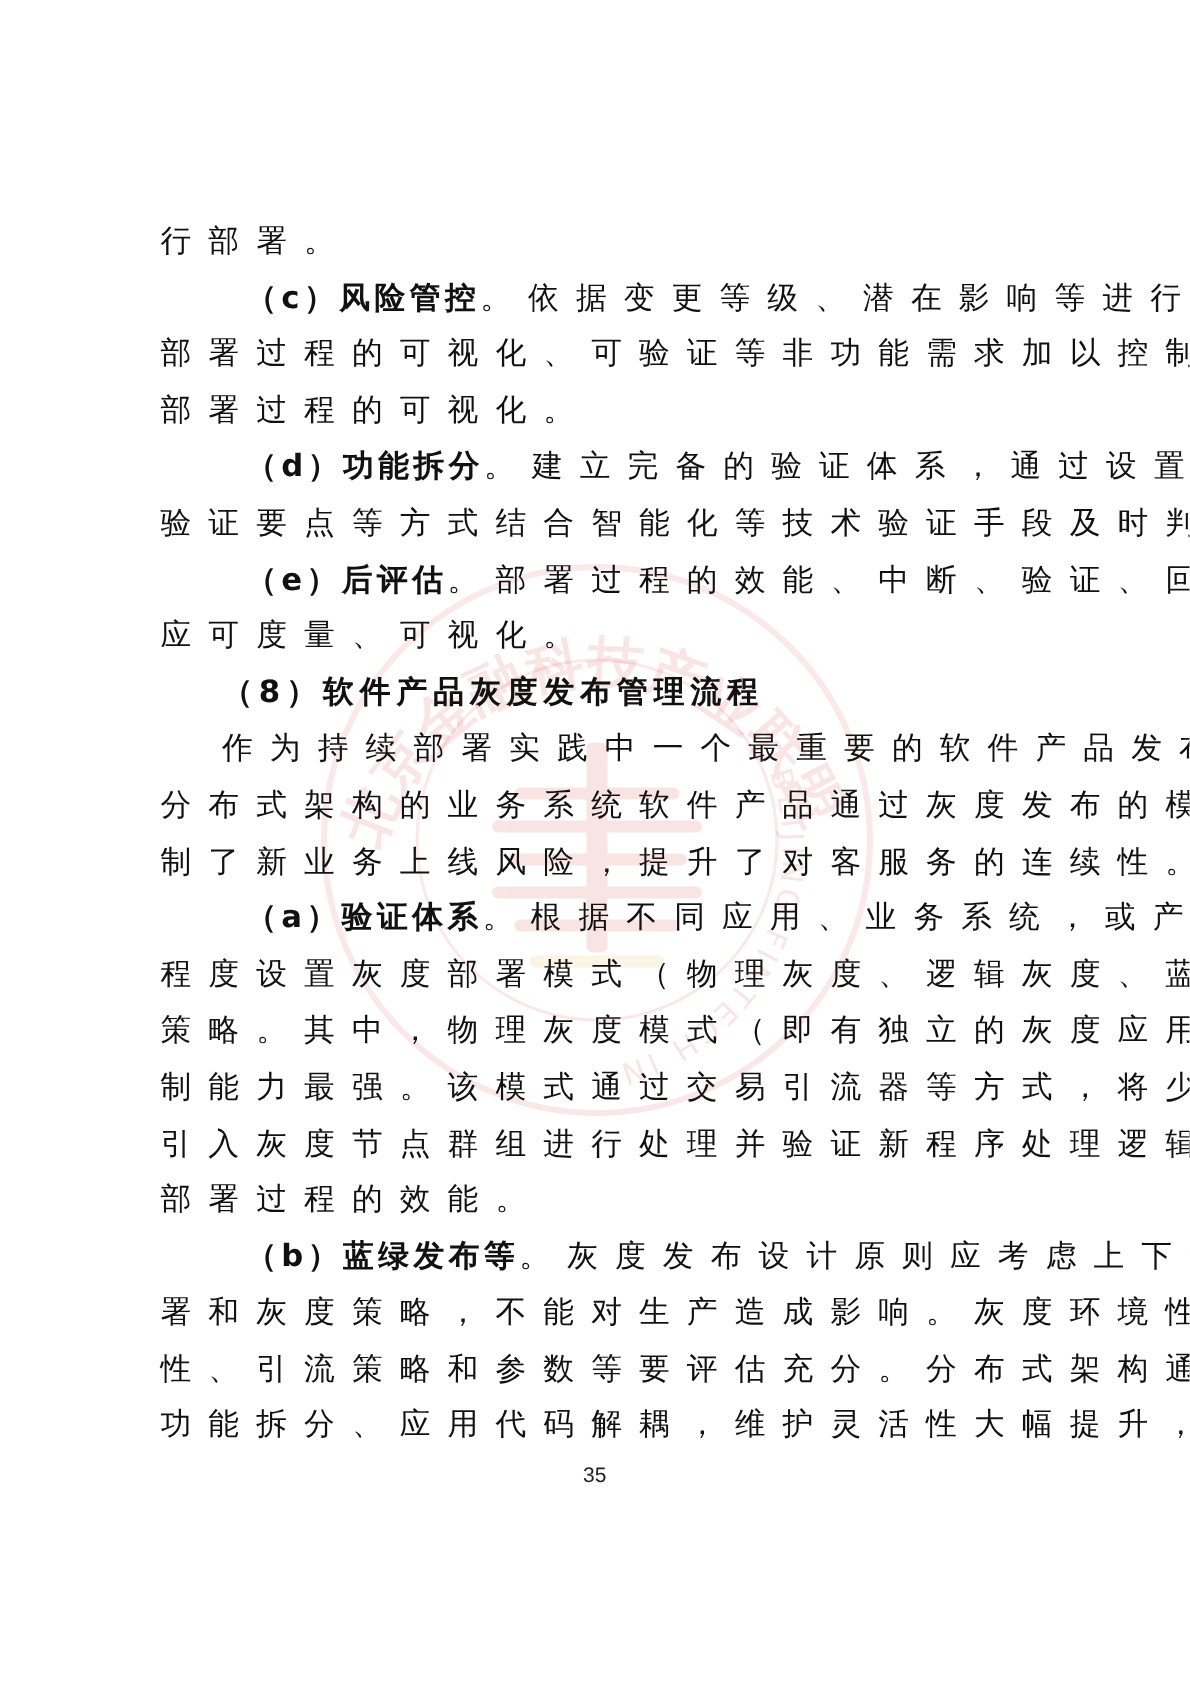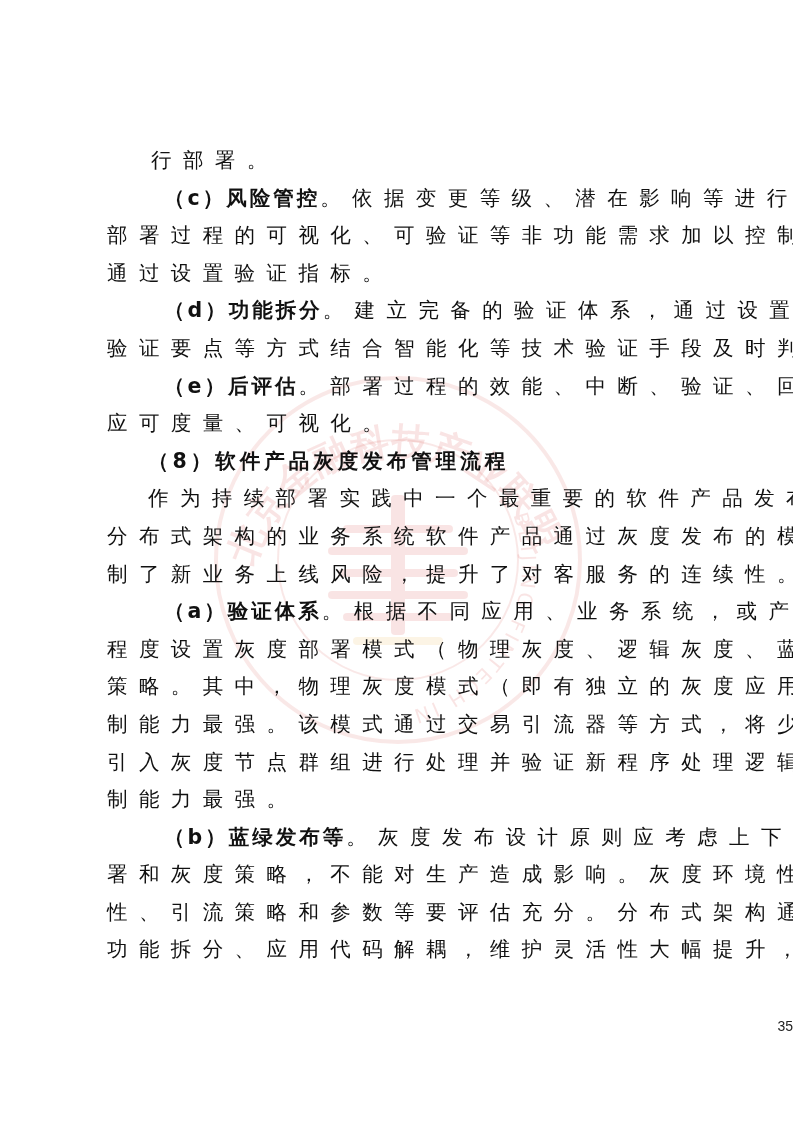--- a/index.html
+++ b/index.html
@@ -7,27 +7,27 @@
     .page { position: absolute; left: 0; top: 0; width: 793px; height: 1122px; background: #fff; }
     .watermark { position: absolute; left: 213px; top: 375px; width: 370px; height: 370px; pointer-events: none; }
     .body-text {
       position: absolute; left: 107px; top: 142px; width: 586px;
       font-family: "DejaVu Serif", "Liberation Serif", serif;
       font-size: 20.5px; line-height: 37.6px; color: #111;
       letter-spacing: 11.4px;
       text-align: justify;
     }
     .para { margin: 0; text-indent: 2em; }
-    .para.noindent { text-indent: 0; margin-left: 44px; }
+    .para.noindent { text-indent: 0; }
     .para.heading { font-weight: bold; font-family: "DejaVu Sans", "Liberation Sans", sans-serif; letter-spacing: 4px; }
     .lead { font-weight: bold; font-family: "DejaVu Sans", "Liberation Sans", sans-serif; letter-spacing: 3px; margin-left: 16px; }
     .line { display: block; white-space: nowrap; text-align-last: justify; text-align: justify; }
     .line.last { text-align-last: left; }
     .page-number {
-      position: absolute; left: 0; width: 793px; top: 1018px; text-align: right;
+      position: absolute; left: 0; width: 793px; top: 975px; text-align: center;
       font-family: "Liberation Sans", sans-serif; font-size: 14px; color: #222;
     }
   </style>
 </head>
 <body>
 
 <div class="page">
 
   <svg class="watermark" viewBox="0 0 370 370">
     <g opacity="0.13" fill="none" stroke="#d9534f">
@@ -59,21 +59,21 @@
 
   <div class="body-text">
 
     <p class="para noindent">
       <span class="line last">行部署。</span>
     </p>
 
     <p class="para">
       <span class="line"><span class="lead">（c）风险管控</span><span>。依据变更等级、潜在影响等进行风险评估；</span></span>
       <span class="line" style="margin-left:-2em">部署过程的可视化、可验证等非功能需求加以控制，并依据制度</span>
-      <span class="line last" style="margin-left:-2em">通过设置验证指标。</span>
+      <span class="line last" style="margin-left:-2em">部署过程的可视化。</span>
     </p>
 
     <p class="para">
       <span class="line"><span class="lead">（d）功能拆分</span><span>。建立完备的验证体系，通过设置验证指标、</span></span>
       <span class="line last" style="margin-left:-2em">验证要点等方式结合智能化等技术验证手段及时判断部署结果。</span>
     </p>
 
     <p class="para">
       <span class="line"><span class="lead">（e）后评估</span><span>。部署过程的效能、中断、验证、回退等环节</span></span>
       <span class="line last" style="margin-left:-2em">应可度量、可视化。</span>
@@ -88,21 +88,21 @@
       <span class="line" style="margin-left:-2em">分布式架构的业务系统软件产品通过灰度发布的模式，有效地控</span>
       <span class="line last" style="margin-left:-2em">制了新业务上线风险，提升了对客服务的连续性。</span>
     </p>
 
     <p class="para">
       <span class="line"><span class="lead">（a）验证体系</span><span>。根据不同应用、业务系统，或产品线重要</span></span>
       <span class="line" style="margin-left:-2em">程度设置灰度部署模式（物理灰度、逻辑灰度、蓝绿发布等）和</span>
       <span class="line" style="margin-left:-2em">策略。其中，物理灰度模式（即有独立的灰度应用群组）风险控</span>
       <span class="line" style="margin-left:-2em">制能力最强。该模式通过交易引流器等方式，将少量等试点交易</span>
       <span class="line" style="margin-left:-2em">引入灰度节点群组进行处理并验证新程序处理逻辑的正确性、客</span>
-      <span class="line last" style="margin-left:-2em">制能力最强。</span>
+      <span class="line last" style="margin-left:-2em">部署过程的效能。</span>
     </p>
 
     <p class="para">
       <span class="line"><span class="lead">（b）蓝绿发布等</span><span>。灰度发布设计原则应考虑上下游的投产部</span></span>
       <span class="line" style="margin-left:-2em">署和灰度策略，不能对生产造成影响。灰度环境性能容量、兼容</span>
       <span class="line" style="margin-left:-2em">性、引流策略和参数等要评估充分。分布式架构通过业务/系统</span>
       <span class="line" style="margin-left:-2em">功能拆分、应用代码解耦，维护灵活性大幅提升，在此基础上进</span>
     </p>
 
   </div>

